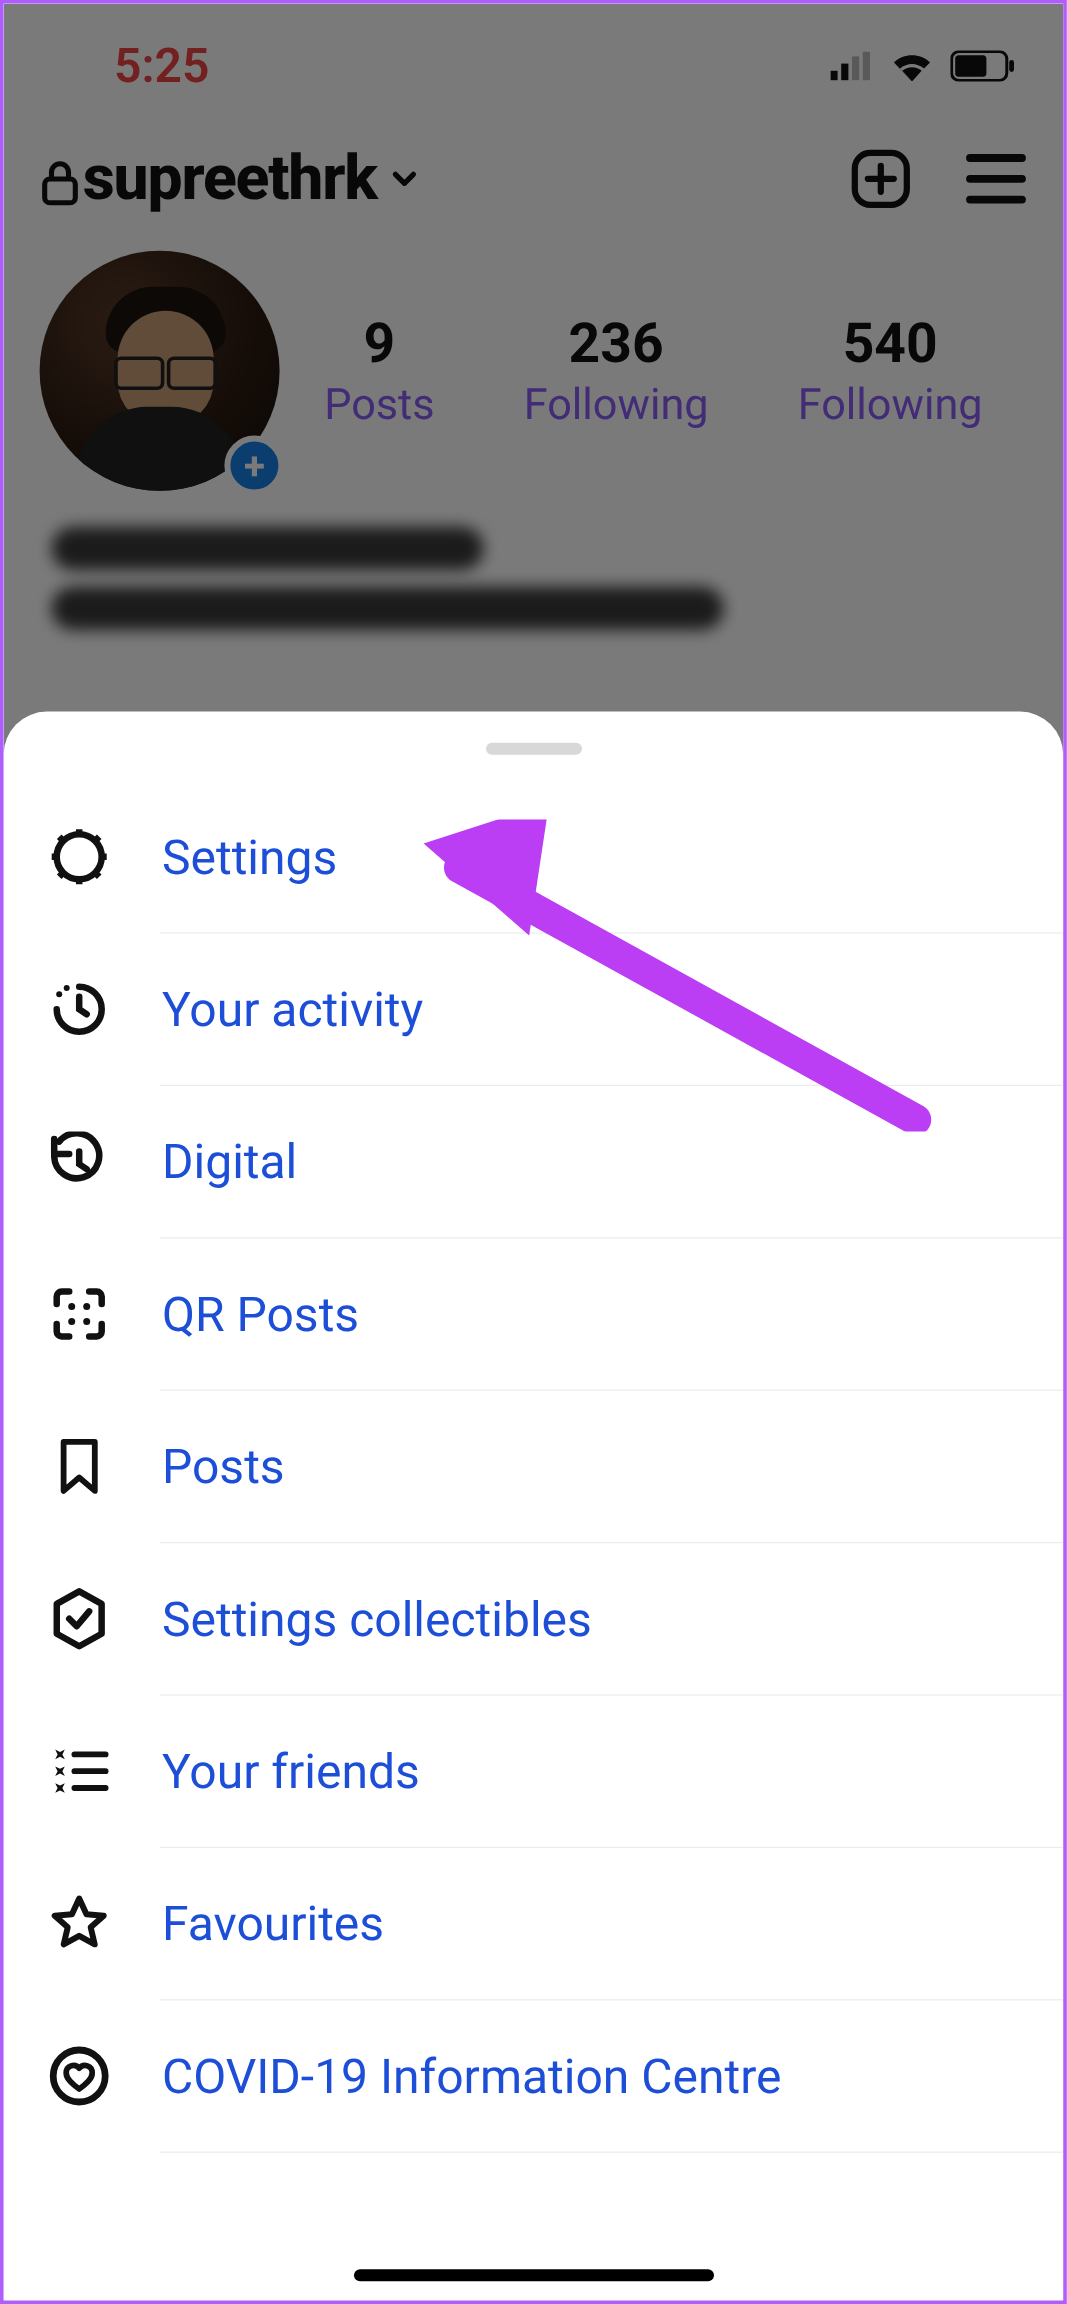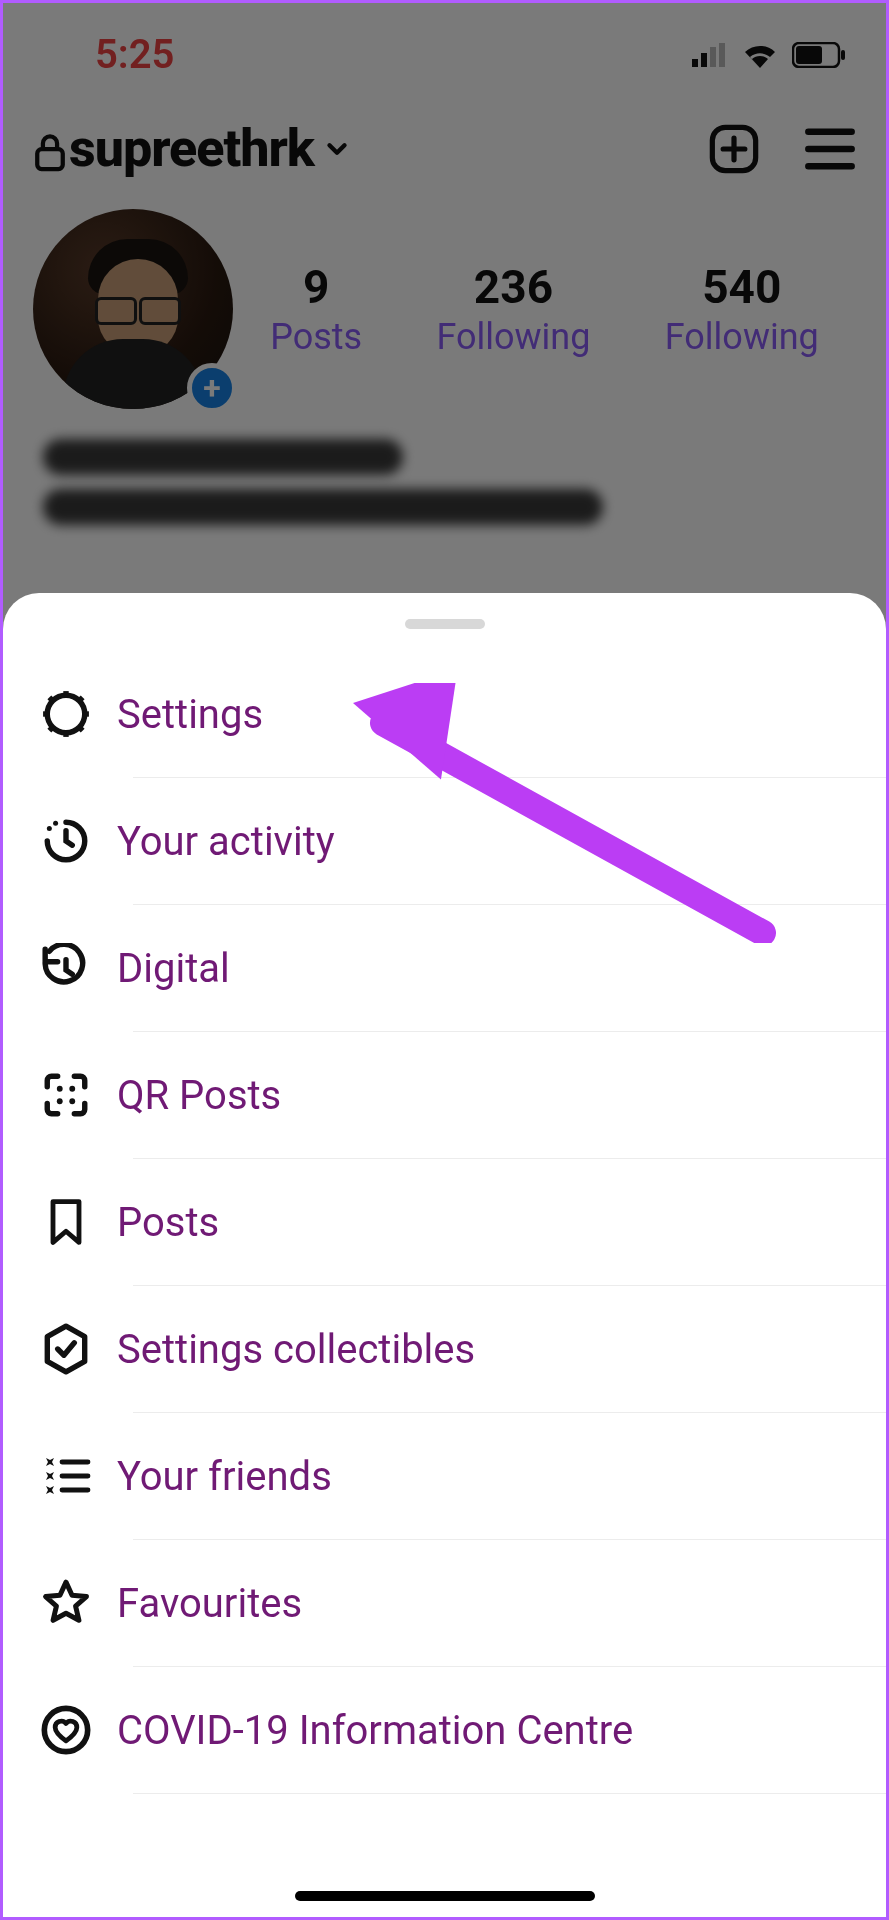--- a/index.html
+++ b/index.html
@@ -138,22 +138,22 @@
     padding: 0 36px;
     cursor: pointer;
   }
   .menu-icon {
     width: 54px; height: 54px;
     display:flex; align-items:center; justify-content:center;
     flex-shrink: 0;
   }
   .menu-label {
     font-size: 40px;
-    color: #701a75;
-    margin-left: 24px;
+    color: #1d4ed8;
+    margin-left: 42px;
     flex: 1;
   }
   .menu-divider {
     height: 1px;
     background: #ececec;
     margin-left: 130px;
   }
 
   
   .arrow {

